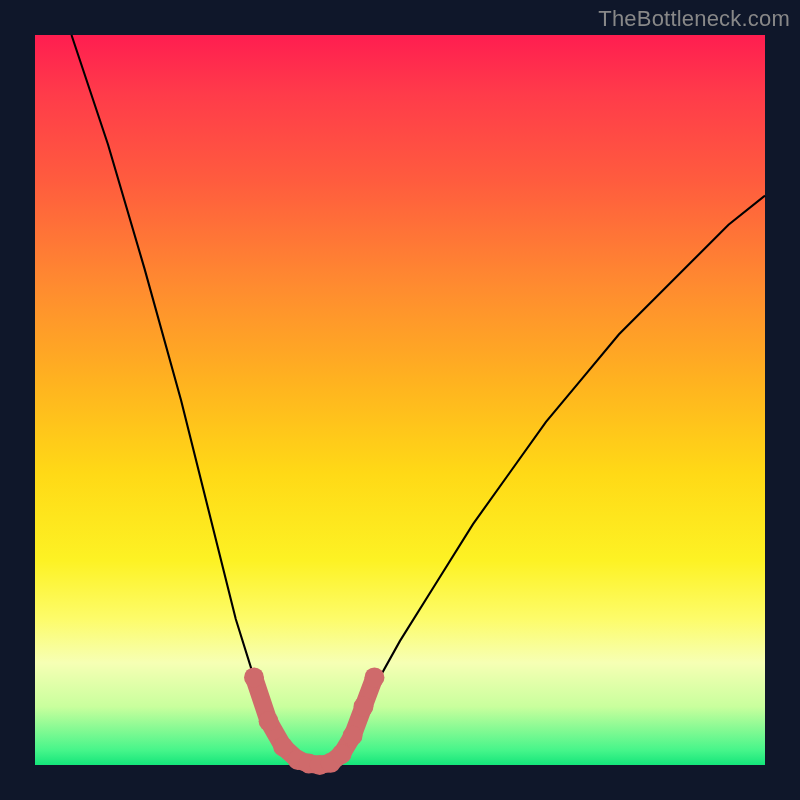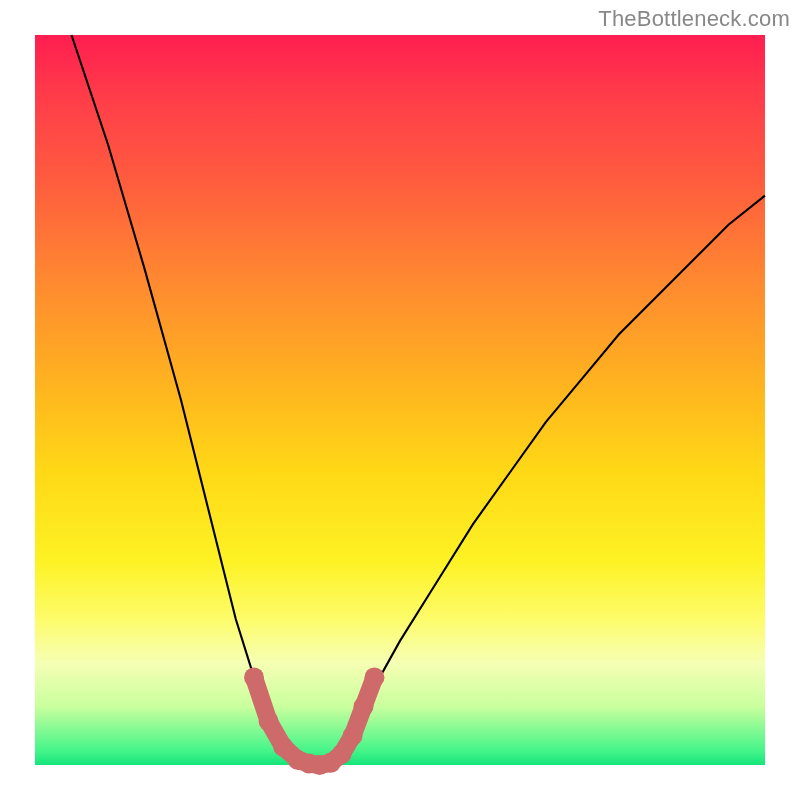--- a/index.html
+++ b/index.html
@@ -10,21 +10,21 @@
     background: #000;
     overflow: hidden;
     font-family: Arial, Helvetica, sans-serif;
   }
   .frame {
     position: absolute;
     left: 0;
     top: 0;
     width: 800px;
     height: 800px;
-    background: #ffffff;
+    background: #0f172a;
   }
   .plot-area {
     position: absolute;
     left: 35px;
     top: 35px;
     width: 730px;
     height: 730px;
     background: linear-gradient(
       to bottom,
       #ff1e50 0%,

